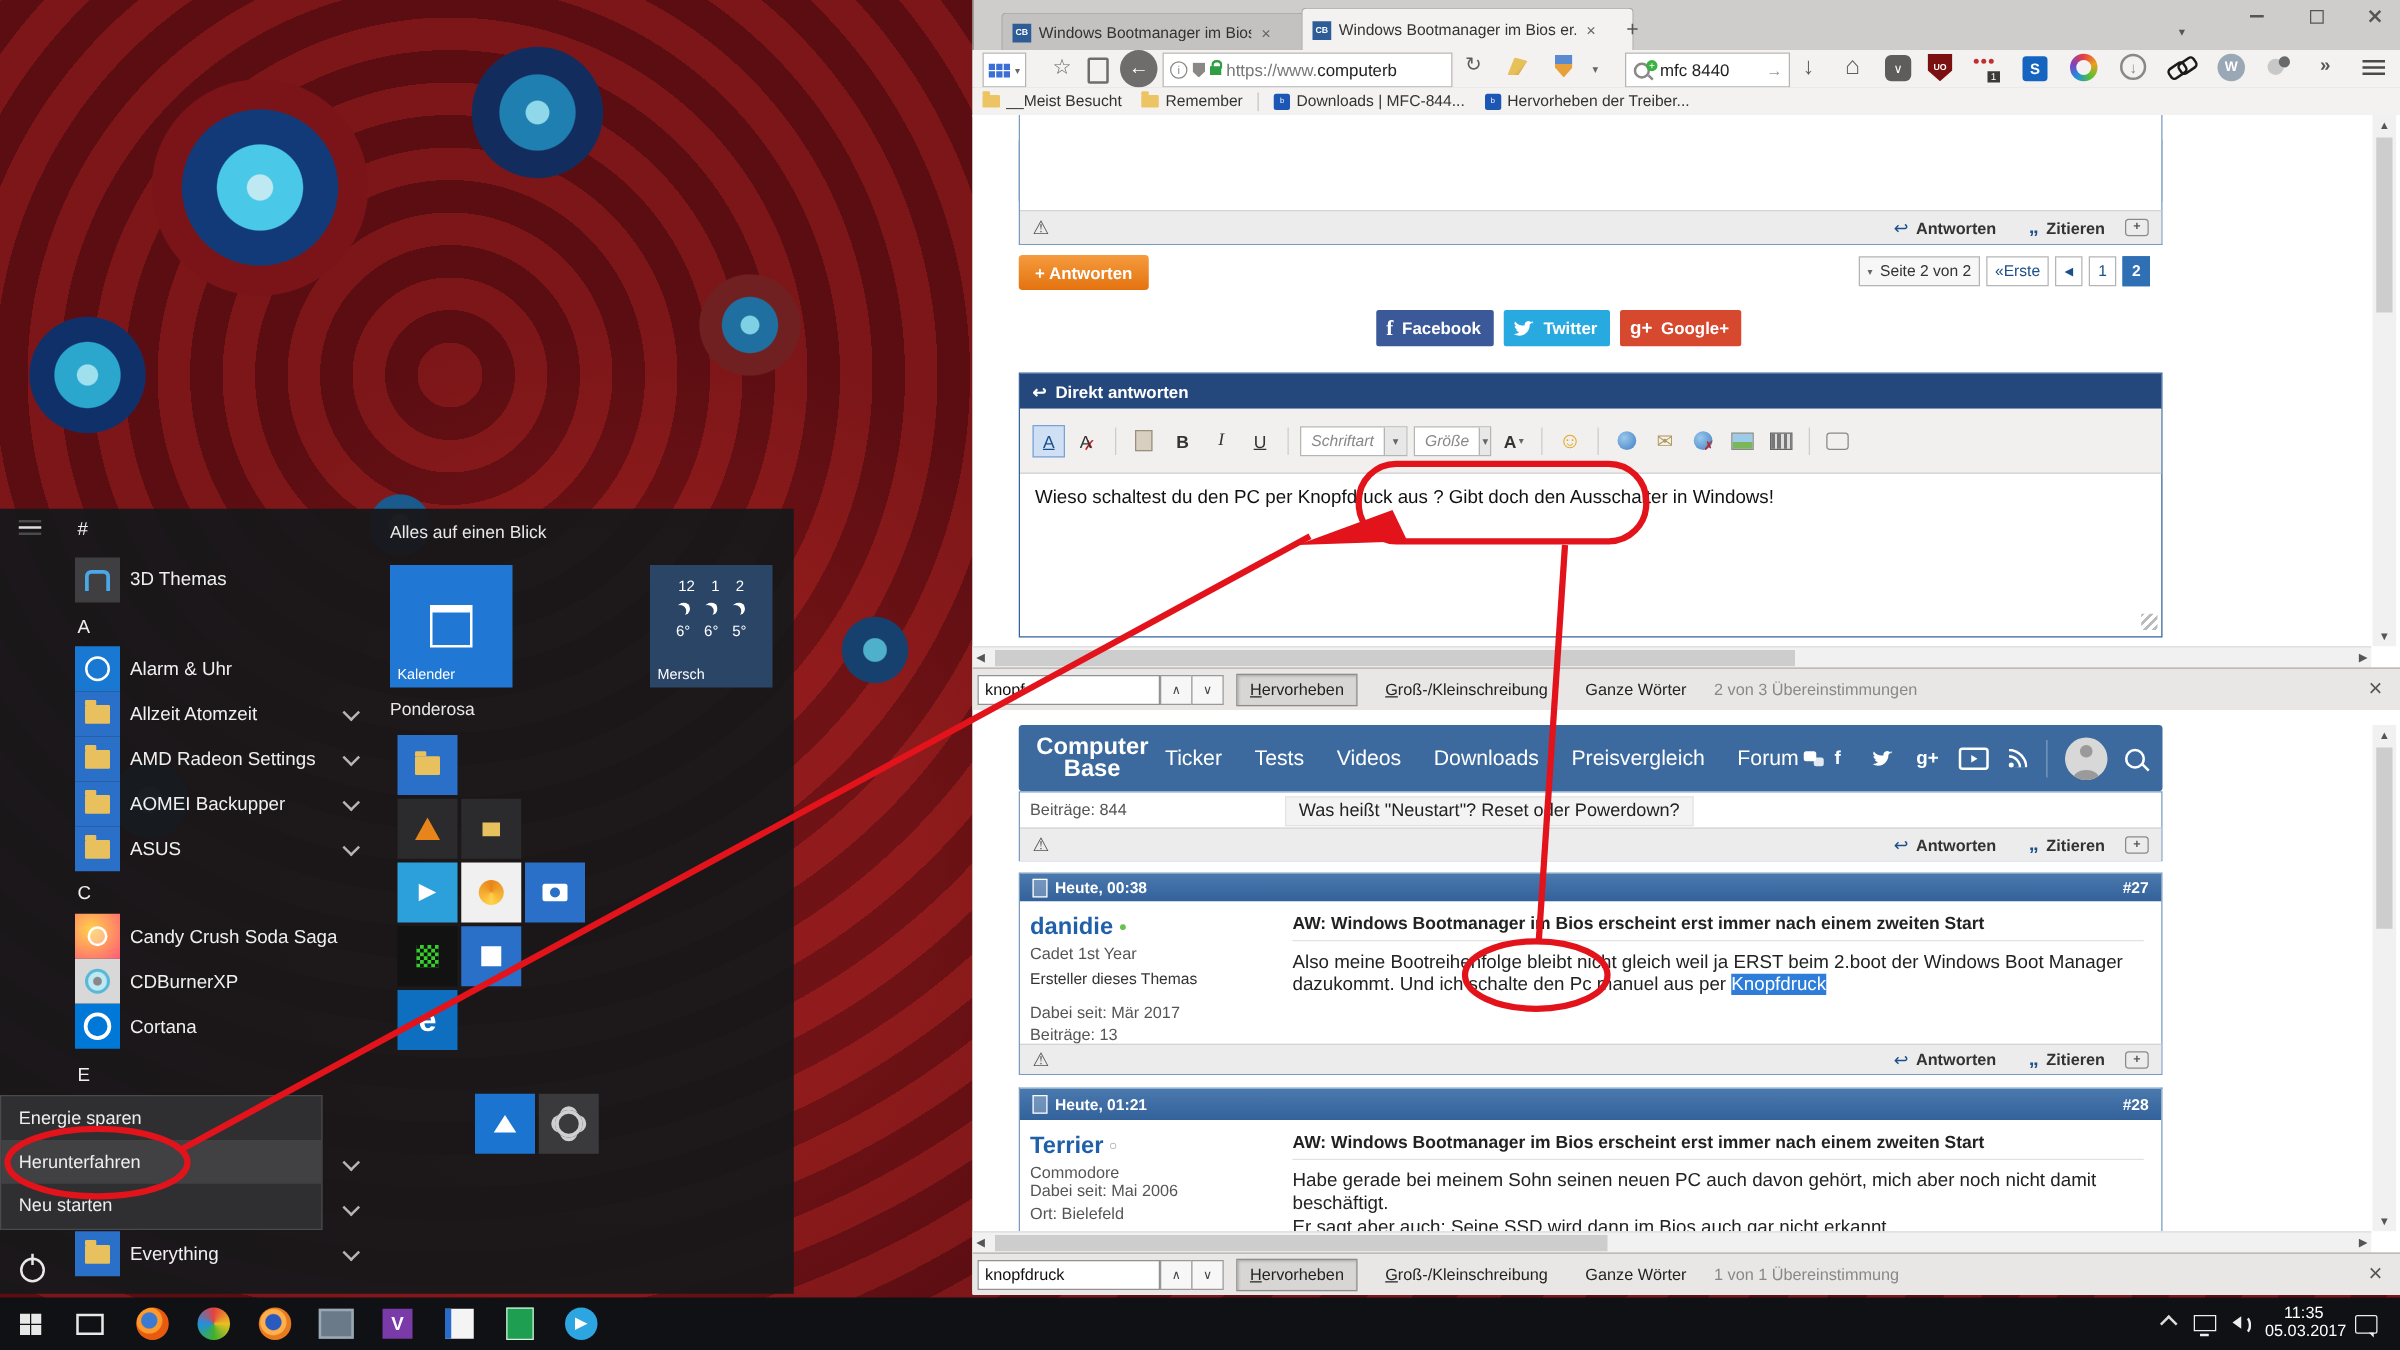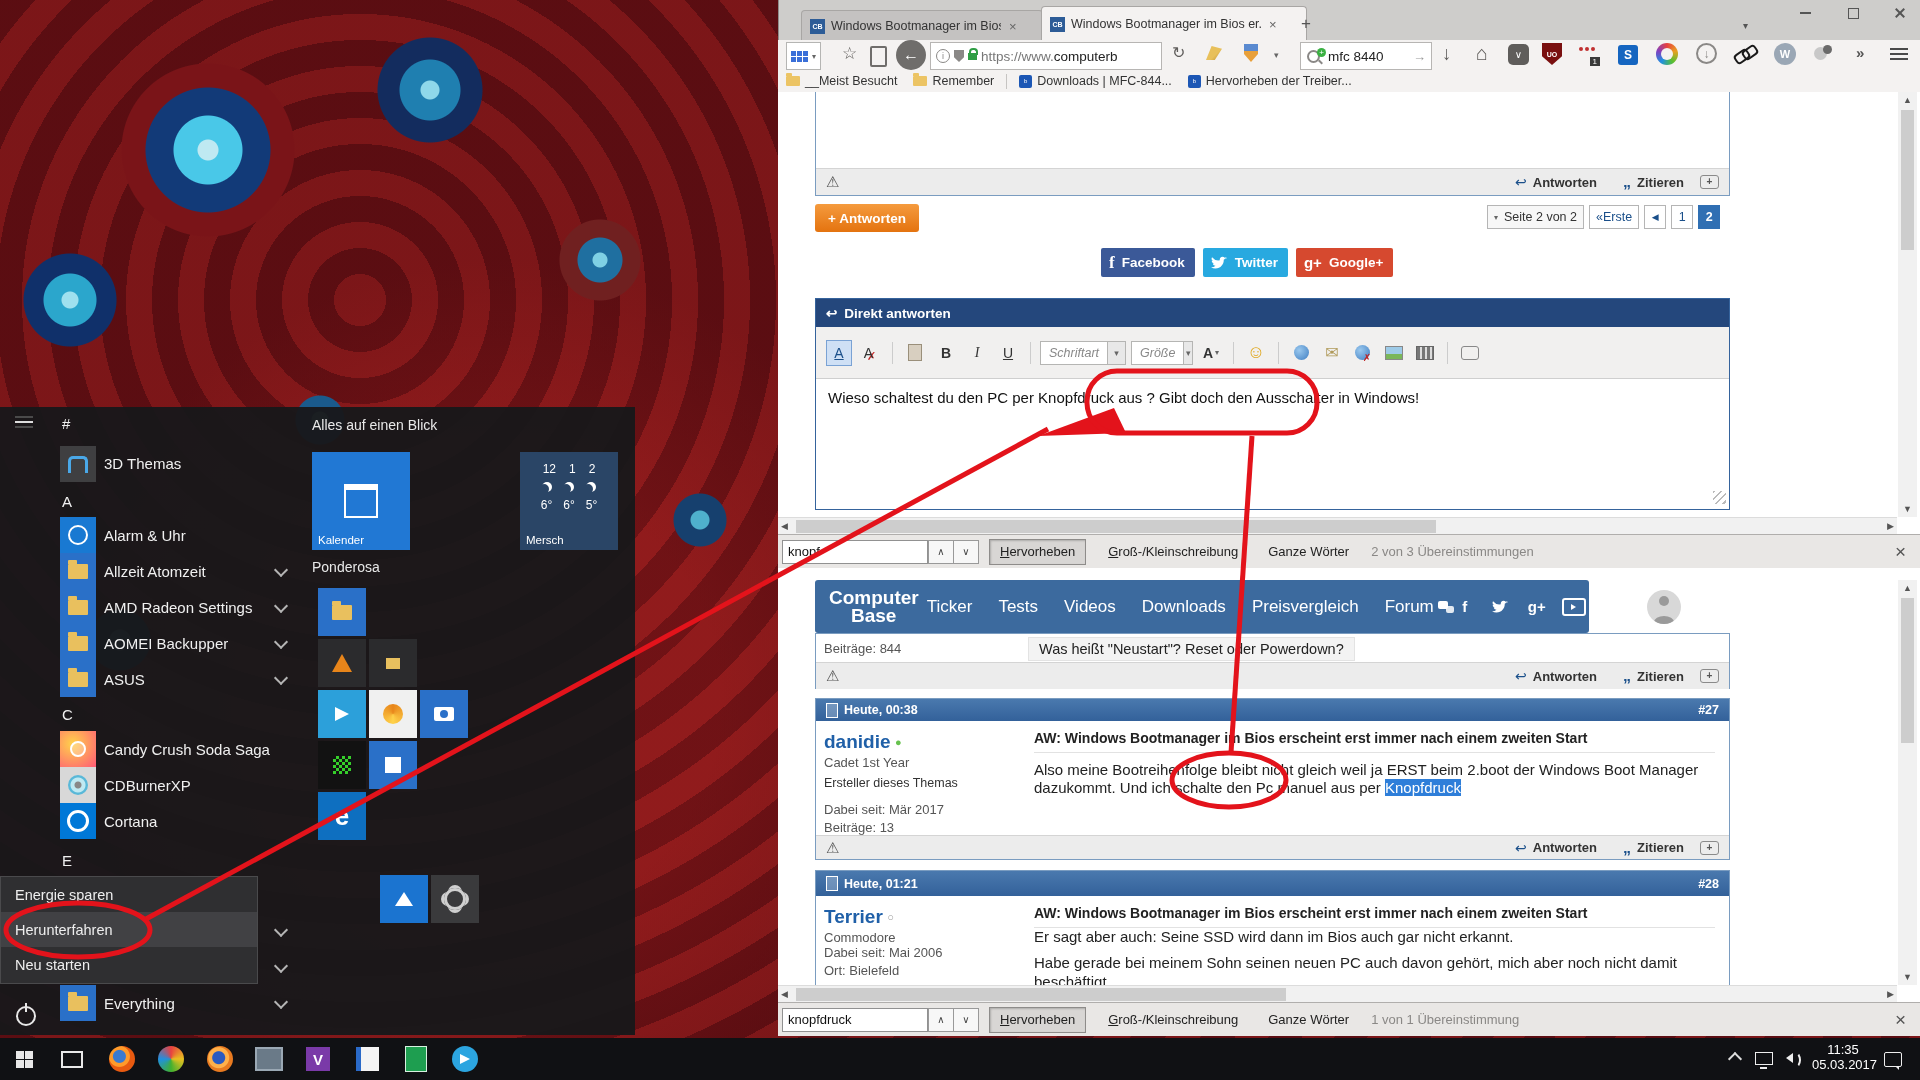--- a/index.html
+++ b/index.html
@@ -47,21 +47,21 @@
   .gridico{display:grid;grid-template-columns:5px 5px 5px;grid-template-rows:5px 5px;gap:1px;}
   .gridico i{background:#3a6fd8;}
   .lock{width:9px;height:7px;background:#2f9e44;position:relative;margin:0 4px;}
   .lock:before{content:"";position:absolute;top:-5px;left:1px;width:5px;height:5px;border:2px solid #2f9e44;border-bottom:none;border-radius:4px 4px 0 0;}
   .shield{width:10px;height:12px;background:#8a8886;clip-path:polygon(0 0,100% 0,100% 60%,50% 100%,0 60%);}
   .mag{width:9px;height:9px;border:2px solid #8a8886;border-radius:50%;position:relative;}
   .mag:after{content:"";position:absolute;width:5px;height:2px;background:#8a8886;transform:rotate(45deg);right:-5px;bottom:-2px;}
   .greenplus{position:absolute;width:9px;height:9px;background:#3bb143;border-radius:50%;color:#fff;font-size:8px;line-height:9px;text-align:center;left:8px;top:-4px;}
 
   
-  .cbheader{left:815px;width:774px;height:53px;background:#3c6a9e;border-radius:3px;display:flex;align-items:center;color:#fff;}
+  .cbheader{left:815px;width:915px;height:53px;background:#3c6a9e;border-radius:3px;display:flex;align-items:center;color:#fff;}
   .cblogo{margin-left:14px;width:118px;line-height:0.9;}
   .cblogo .l1{display:block;font-weight:bold;font-size:19px;}
   .cblogo .l2{display:block;font-weight:bold;font-size:19px;margin-left:22px;}
   .cbnav{display:flex;gap:26px;font-size:17px;margin-left:8px;}
   .cbright{margin-left:auto;display:flex;align-items:center;gap:14px;margin-right:14px;}
   .socico{width:22px;height:22px;display:flex;align-items:center;justify-content:center;font-weight:bold;font-size:15px;color:#fff;}
   .ytbox{width:20px;height:14px;border:2px solid #fff;border-radius:3px;display:flex;align-items:center;justify-content:center;}
   .ytbox i{width:0;height:0;border-left:5px solid #fff;border-top:3px solid transparent;border-bottom:3px solid transparent;}
   .rss{position:relative;width:18px;height:18px;}
   .rss i{position:absolute;left:2px;bottom:2px;width:4px;height:4px;background:#fff;border-radius:50%;}
@@ -555,22 +555,22 @@
   </div>
   <div class="flex" style="align-items:flex-start;">
     <div class="usercol">
       <div><span class="uname">Terrier</span> <span class="udot" style="color:#9a9a9a;">○</span></div>
       <div class="meta" style="margin-top:2px;">Commodore</div>
       <div class="meta" style="">Dabei seit: Mai 2006</div>
       <div class="meta" style="margin-top:3px;">Ort: Bielefeld</div>
     </div>
     <div style="flex:1;padding:9px 14px 0 6px;">
       <div class="ptitle">AW: Windows Bootmanager im Bios erscheint erst immer nach einem zweiten Start</div>
+      <div class="pbody" style="margin-top:8px;">Habe gerade bei meinem Sohn seinen neuen PC auch davon gehört, mich aber noch nicht damit beschäftigt.</div>
       <div class="pbody">Er sagt aber auch: Seine SSD wird dann im Bios auch gar nicht erkannt.</div>
-      <div class="pbody" style="margin-top:8px;">Habe gerade bei meinem Sohn seinen neuen PC auch davon gehört, mich aber noch nicht damit beschäftigt.</div>
 
     </div>
   </div>
 </div>
 
 <div class="abs hscroll" style="left:778px;top:985px;width:1119px;z-index:3;">
   <div class="abs sarr" style="left:3px;top:3px;">◀</div>
   <div class="abs thumb" style="left:18px;top:2px;width:490px;height:13px;"></div>
   <div class="abs sarr" style="right:3px;top:3px;transform:scaleX(-1);">◀</div>
 </div>

